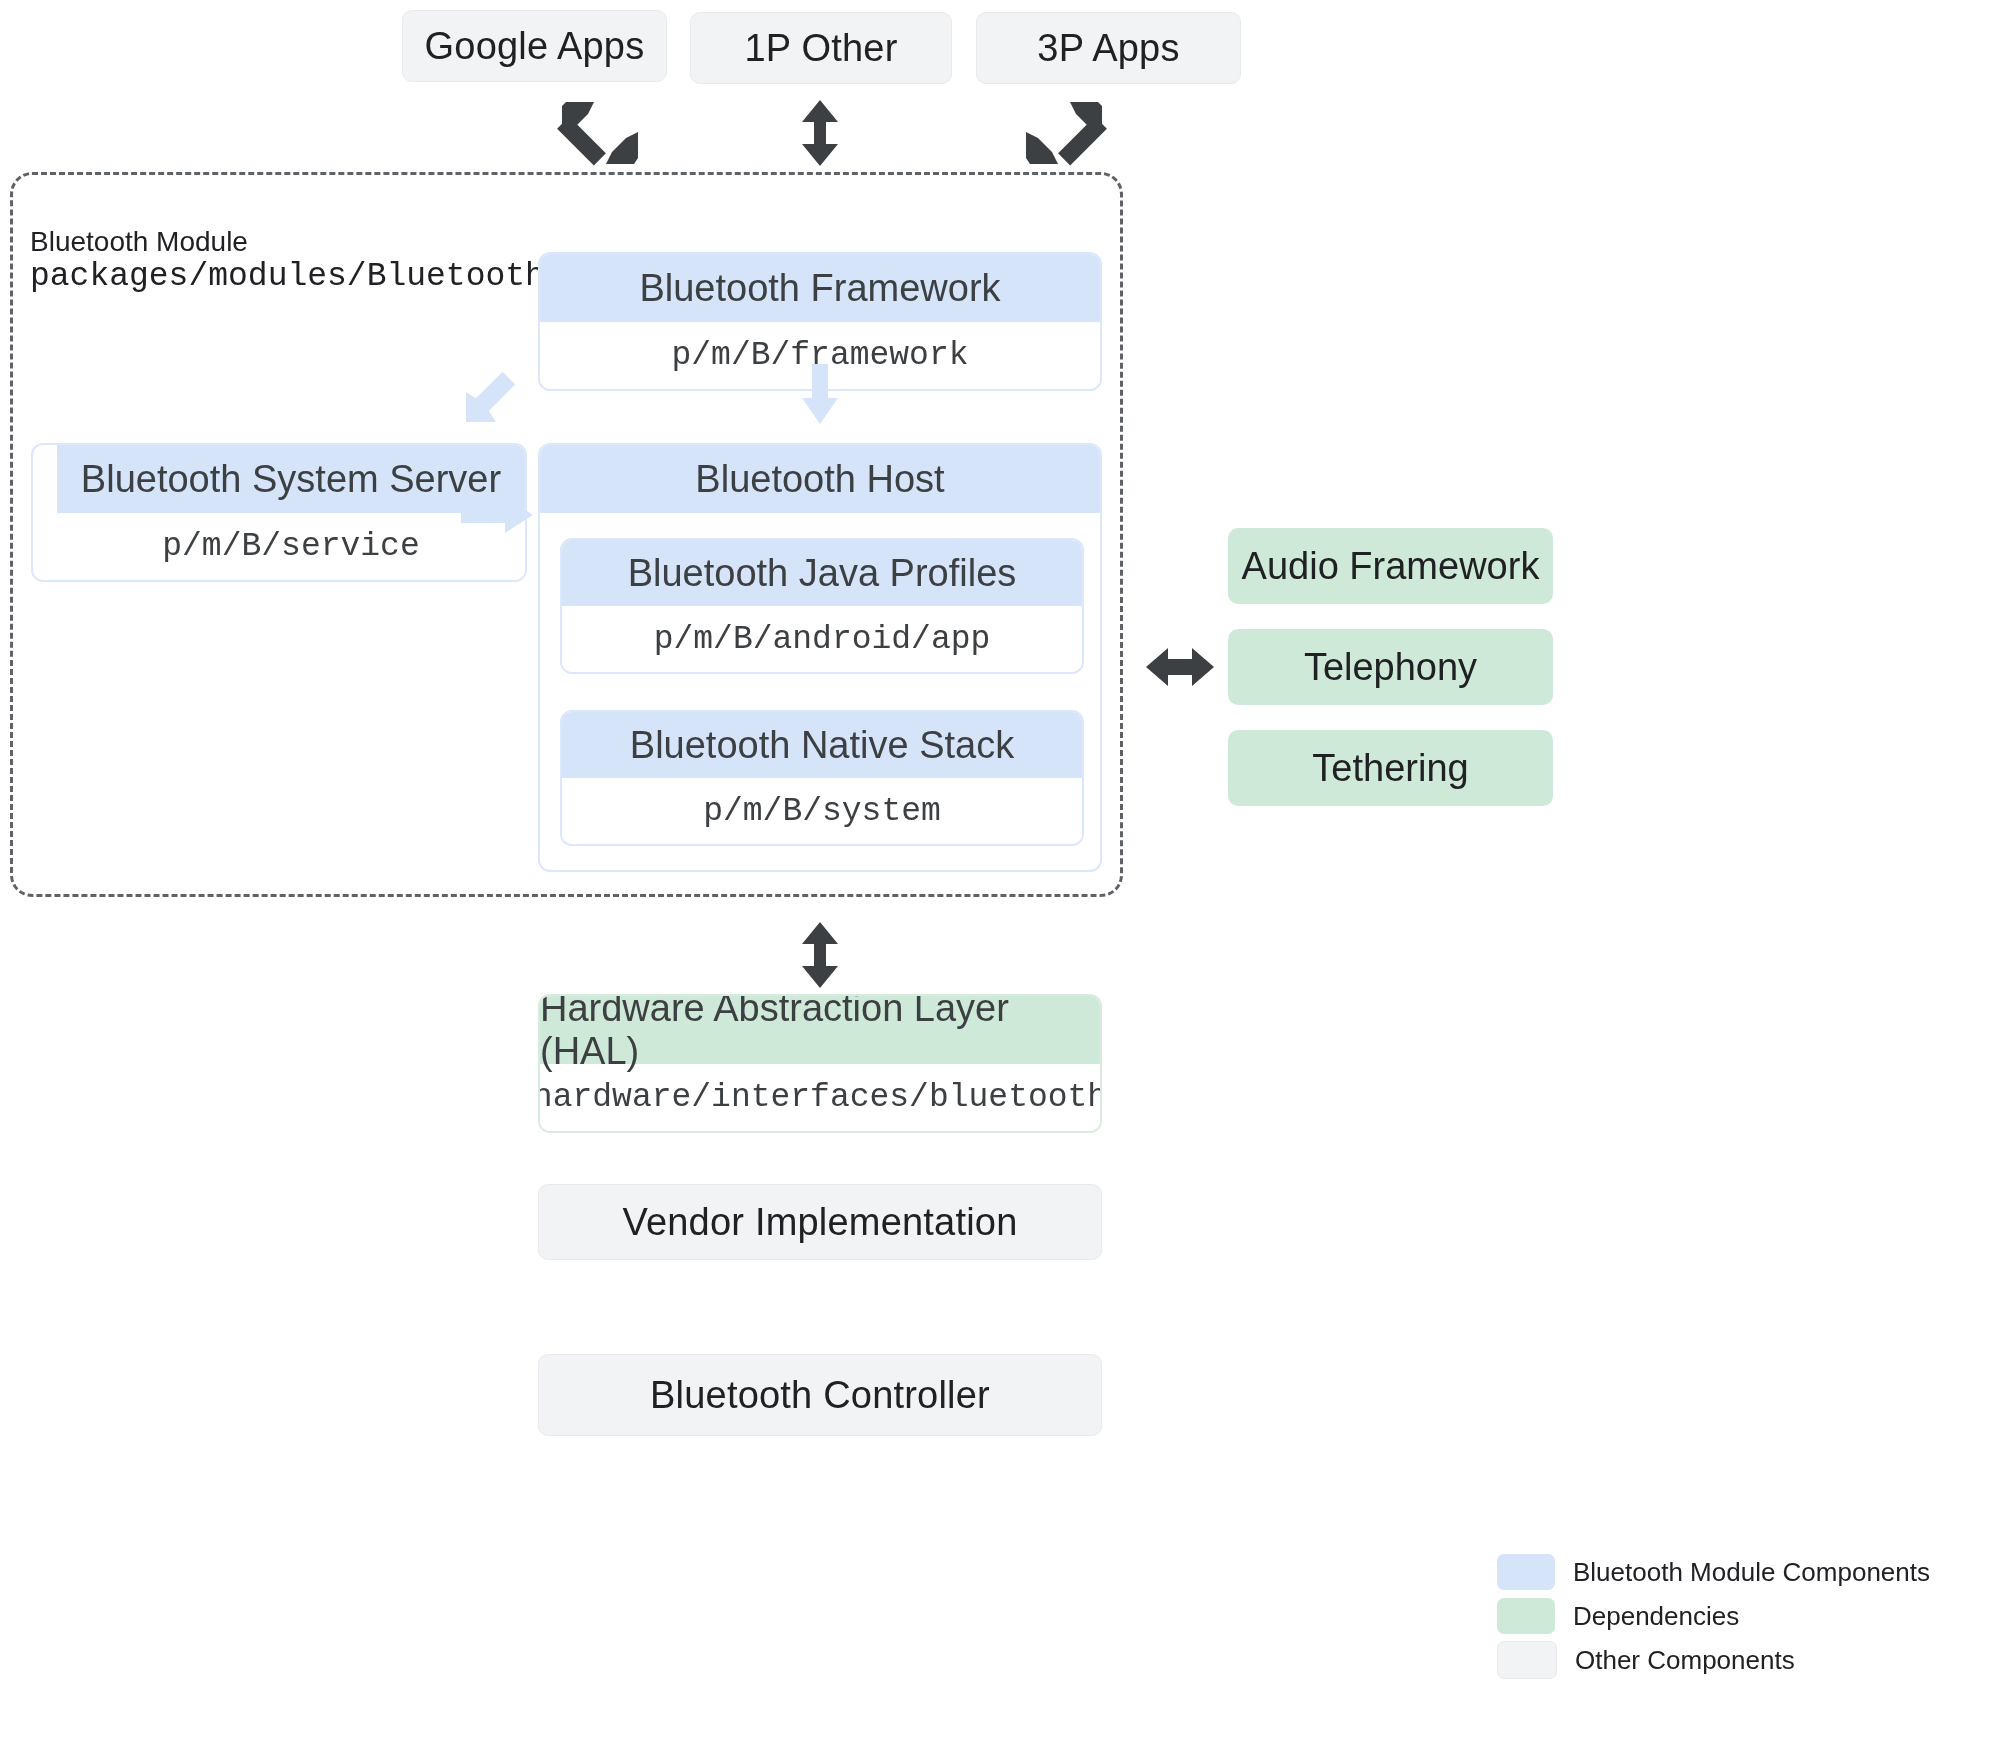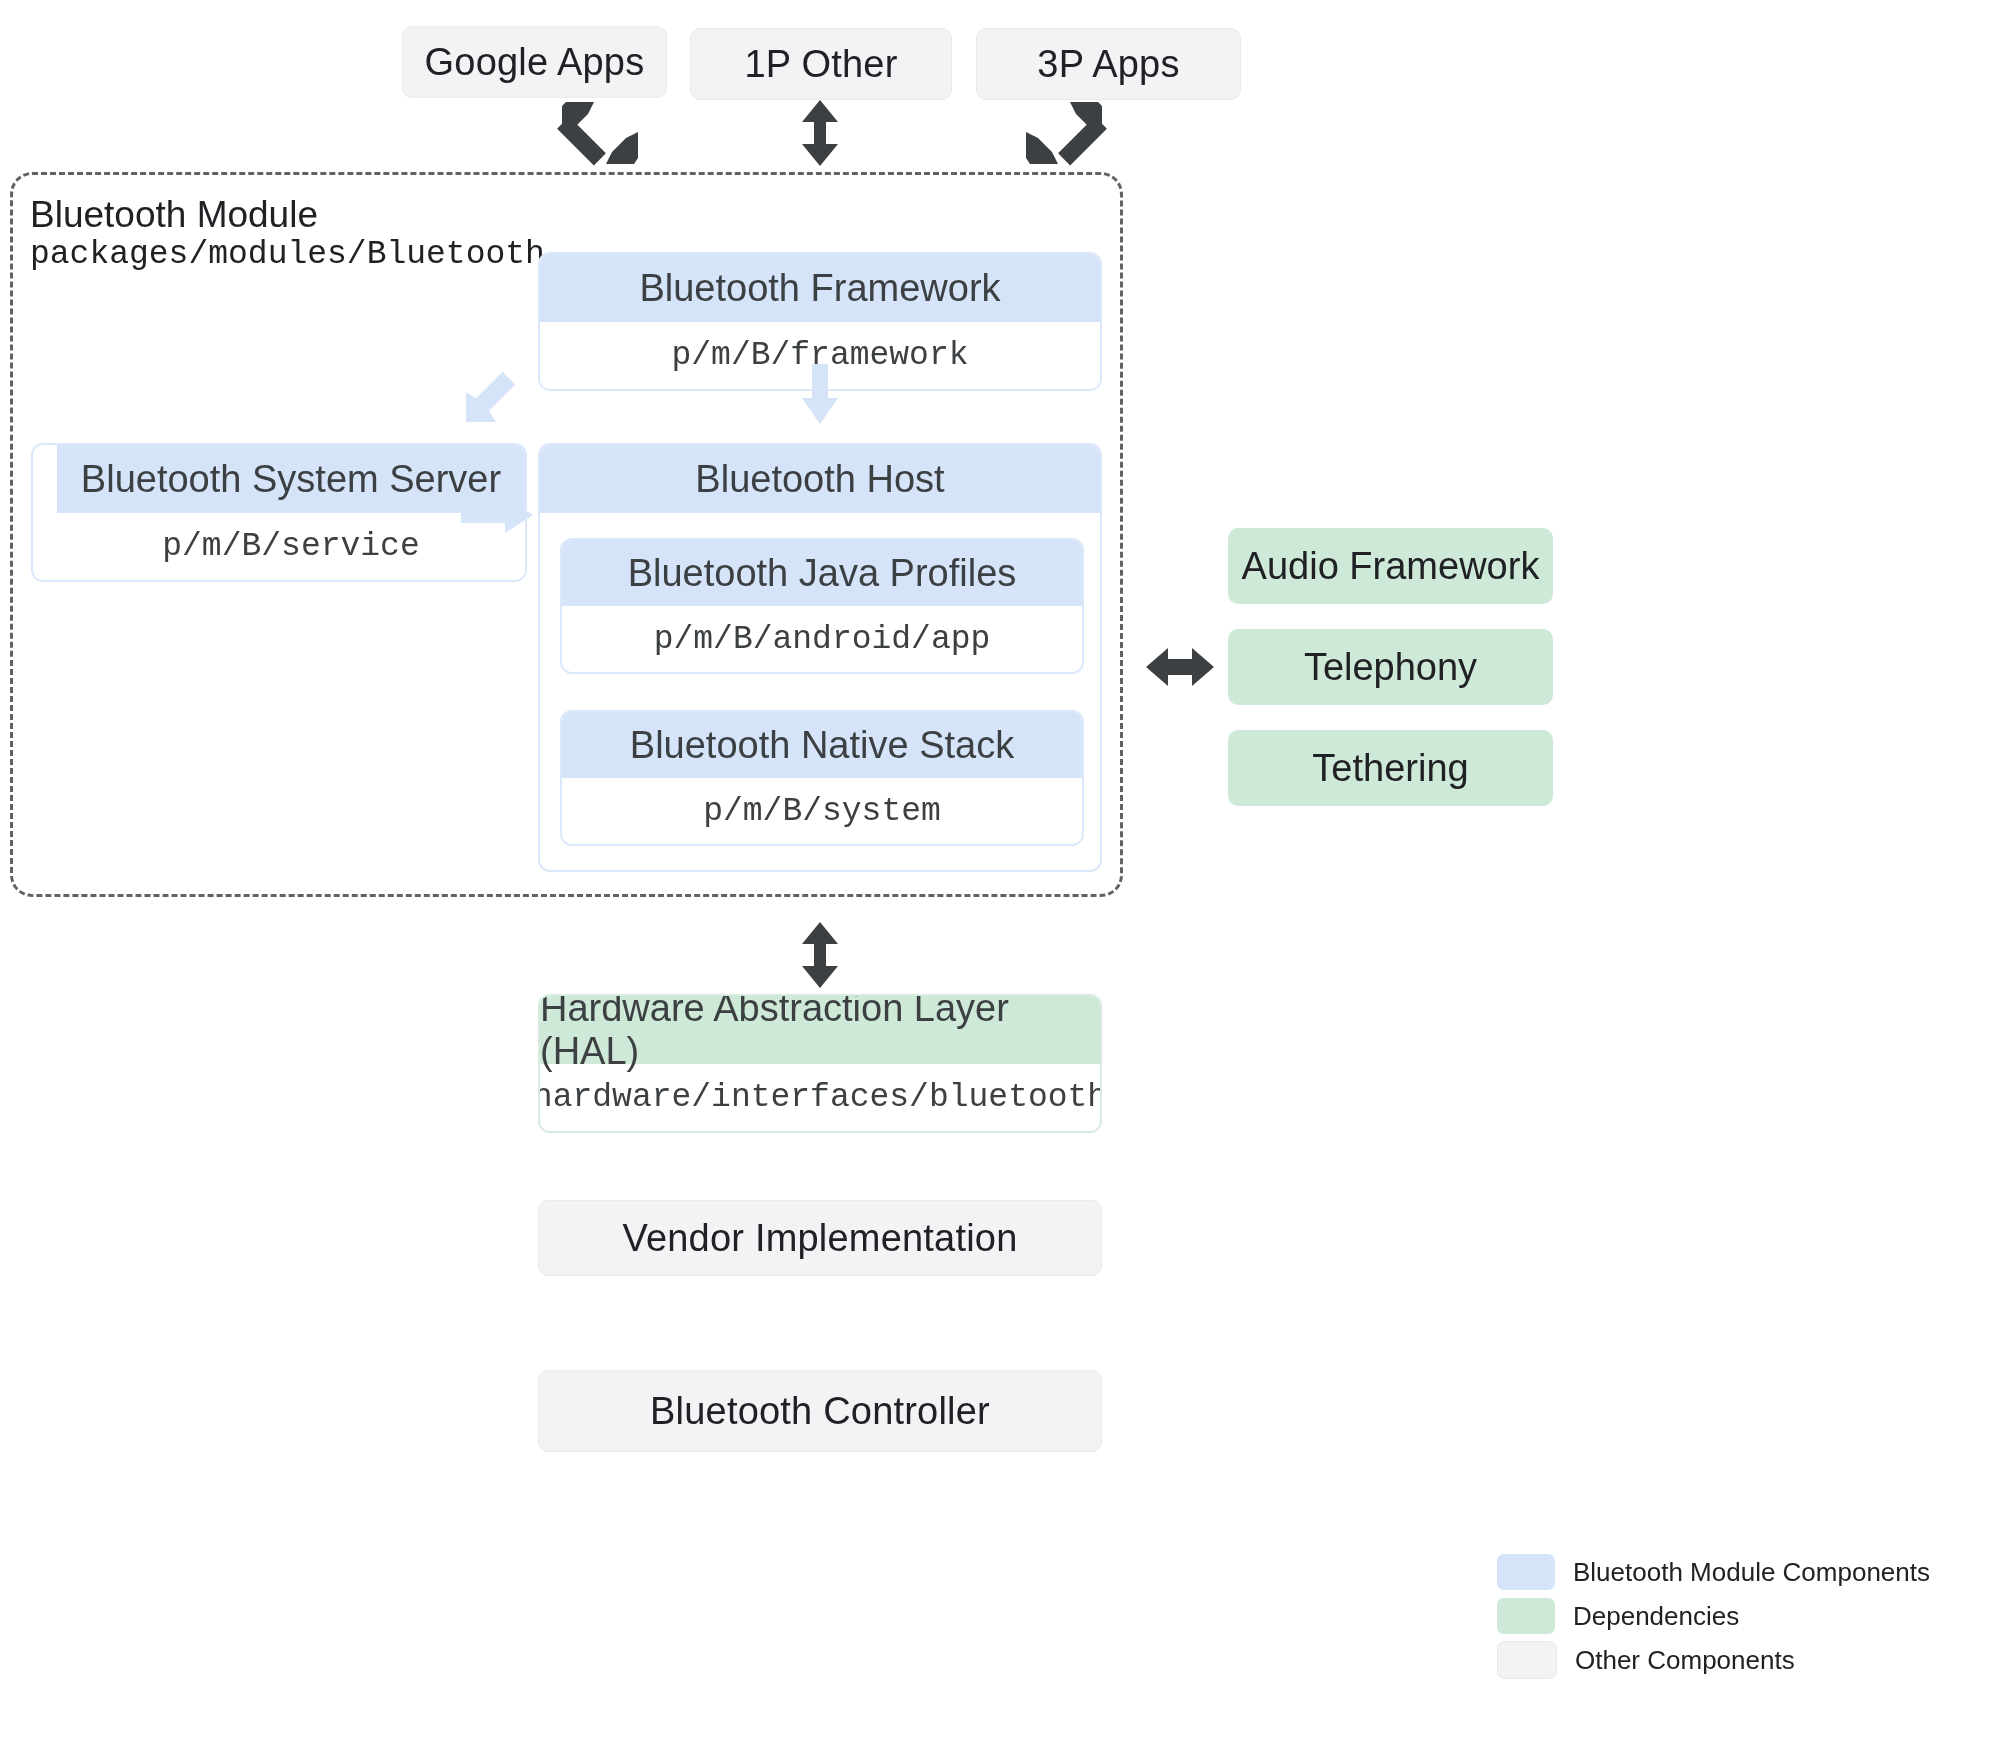--- a/index.html
+++ b/index.html
@@ -25,21 +25,20 @@
   .gray-box {
     background: #f1f3f4;
     border: 1px solid #e8eaed;
     border-radius: 10px;
     display: flex;
     align-items: center;
     justify-content: center;
     color: #202124;
     font-size: 38px;
     letter-spacing: .2px;
-    margin-top: 16px;
   }
   .green-box {
     background: #cfe9d9;
     border-radius: 10px;
     display: flex;
     align-items: center;
     justify-content: center;
     color: #202124;
     font-size: 38px;
   }
@@ -74,23 +73,24 @@
     width: 100%;
     box-sizing: border-box;
   }
 
   
   .module-frame {
     border: 3px dashed #5f6368;
     border-radius: 22px;
   }
   .module-title {
-    font-size: 37px;
+    font-size: 28px;
     color: #202124;
     white-space: nowrap;
+    margin-top: 32px;
   }
   .module-path {
     font-family: "Liberation Mono", monospace;
     font-size: 33px;
     color: #202124;
     white-space: nowrap;
   }
 
   
   .legend-row {

